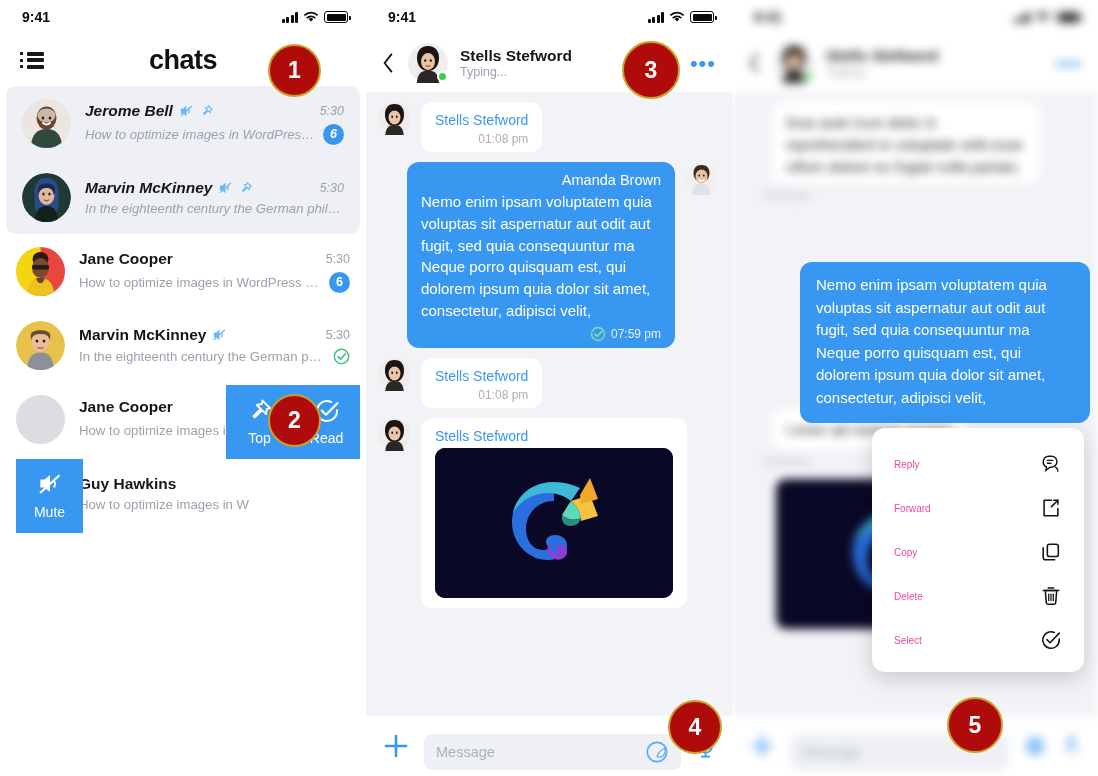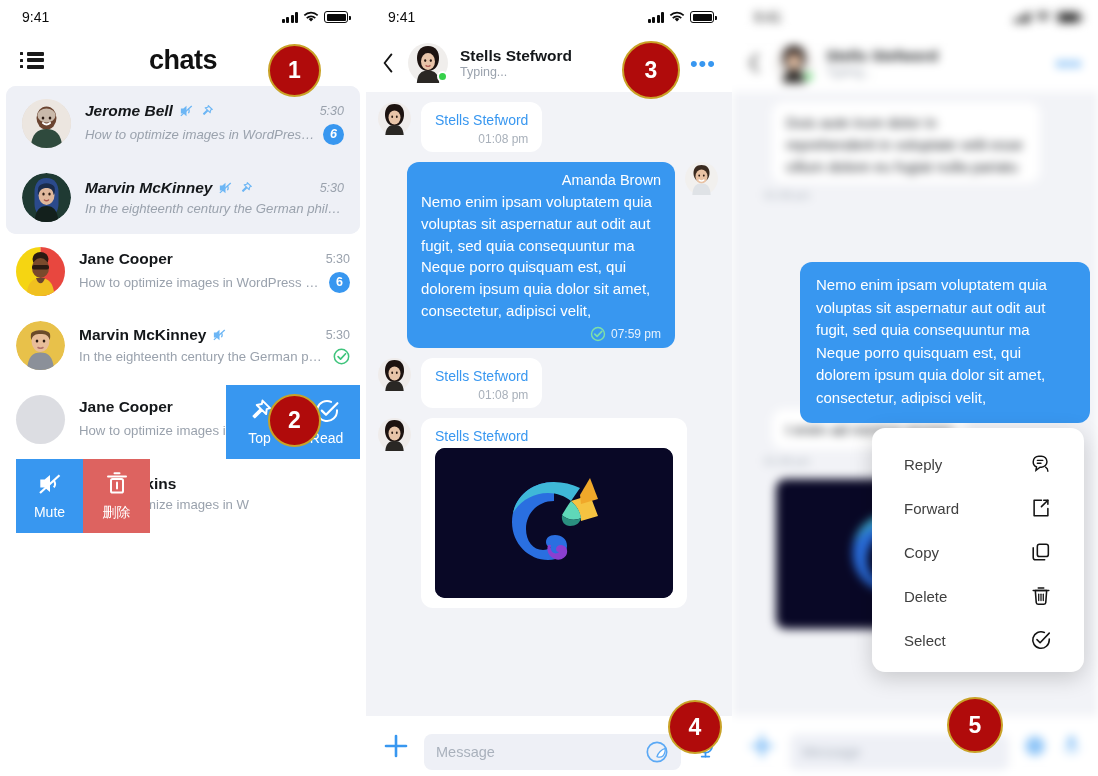--- a/index.html
+++ b/index.html
@@ -14,21 +14,21 @@
   
   .panel { position: absolute; top: 0; height: 776px; overflow: hidden; background: #ffffff; }
   .panel-1 { left: 0;   width: 366px; }
   .panel-2 { left: 366px; width: 366px; }
   .panel-3 { left: 732px; width: 366px; }
 
   
   .statusbar {
     height: 34px; display: flex; align-items: center;
     justify-content: space-between; padding: 0 18px 0 22px;
-    font-size: 14px; font-weight: normal; color: #0b0b0b;
+    font-size: 14px; font-weight: bold; color: #0b0b0b;
   }
   .status-right { display: flex; align-items: center; gap: 5px; }
   .sig { display: flex; align-items: flex-end; gap: 1.5px; height: 11px; }
   .sig i { display:block; width: 3px; background:#0b0b0b; border-radius:1px; }
   .sig i:nth-child(1){ height:4px } .sig i:nth-child(2){ height:6px }
   .sig i:nth-child(3){ height:8px } .sig i:nth-child(4){ height:11px }
   .wifi { width: 16px; height: 12px; position: relative; }
   .batt {
     width: 24px; height: 12px; border: 1.6px solid #0b0b0b; border-radius: 3px;
     position: relative; padding: 1.5px;
@@ -141,21 +141,21 @@
 
   
   .blurwrap { filter: blur(5px); }
   .ctx-menu {
     position:absolute; left: 872px; top: 428px; width: 212px; background:#fff;
     border-radius: 13px; box-shadow: 0 6px 22px rgba(0,0,0,0.18); padding: 14px 0 10px 0; z-index: 30;
   }
   .ctx-seen { font-size: 15px; font-weight: bold; color:#14171a; padding: 8px 22px 16px 22px; }
   .ctx-item {
     display:flex; align-items:center; justify-content:space-between;
-    padding: 11px 32px; font-size: 15px; color:#404040;
+    padding: 11px 22px; font-size: 10px; color:#ec4899;
   }
   .ctx-ic { width: 22px; height: 22px; color:#14171a; }
 
   
   .marker {
     position:absolute; border-radius:50%; background:#b00b0b; border:2px solid #c9a227;
     color:#fff; display:flex; align-items:center; justify-content:center;
     font-size: 23px; font-weight: bold; z-index: 60;
   }
   svg { display:block; }
@@ -387,29 +387,20 @@
     </div>
 
     <div class="swipe-actions" style="left:0; top:459px;padding-left:16px;">
       <div class="swipe-btn swipe-blue">
         <svg viewBox="0 0 28 26" width="28" height="26">
             <path d="M14 3 8.6 7.4H4.3v8.2h4.3L14 20z" fill="#fff"></path>
             <line x1="4" y1="21" x2="23.5" y2="3.2" stroke="#fff" stroke-width="2.2"></line>
             <path d="M17.8 8.6a5.6 5.6 0 0 1 0 6.8" stroke="#fff" stroke-width="2" fill="none"></path>
           </svg>
         <span>Mute</span>
-      </div>
-      <div class="swipe-btn swipe-red">
-        <svg viewBox="0 0 26 28" width="26" height="28">
-            <line x1="4" y1="6.4" x2="22" y2="6.4" stroke="#fff" stroke-width="2" stroke-linecap="round"></line>
-            <rect x="7" y="9" width="12" height="13.5" rx="1.6" fill="none" stroke="#fff" stroke-width="2"></rect>
-            <line x1="13" y1="12.5" x2="13" y2="18.5" stroke="#fff" stroke-width="2" stroke-linecap="round"></line>
-            <line x1="10.5" y1="3.2" x2="15.5" y2="3.2" stroke="#fff" stroke-width="2" stroke-linecap="round"></line>
-          </svg>
-        <span>删除</span>
       </div>
     </div>
   </div>
 
   <div class="panel panel-2">
     <div class="statusbar">
       <span>9:41</span>
       <span class="status-right">
         <span class="sig">
             <i></i>

